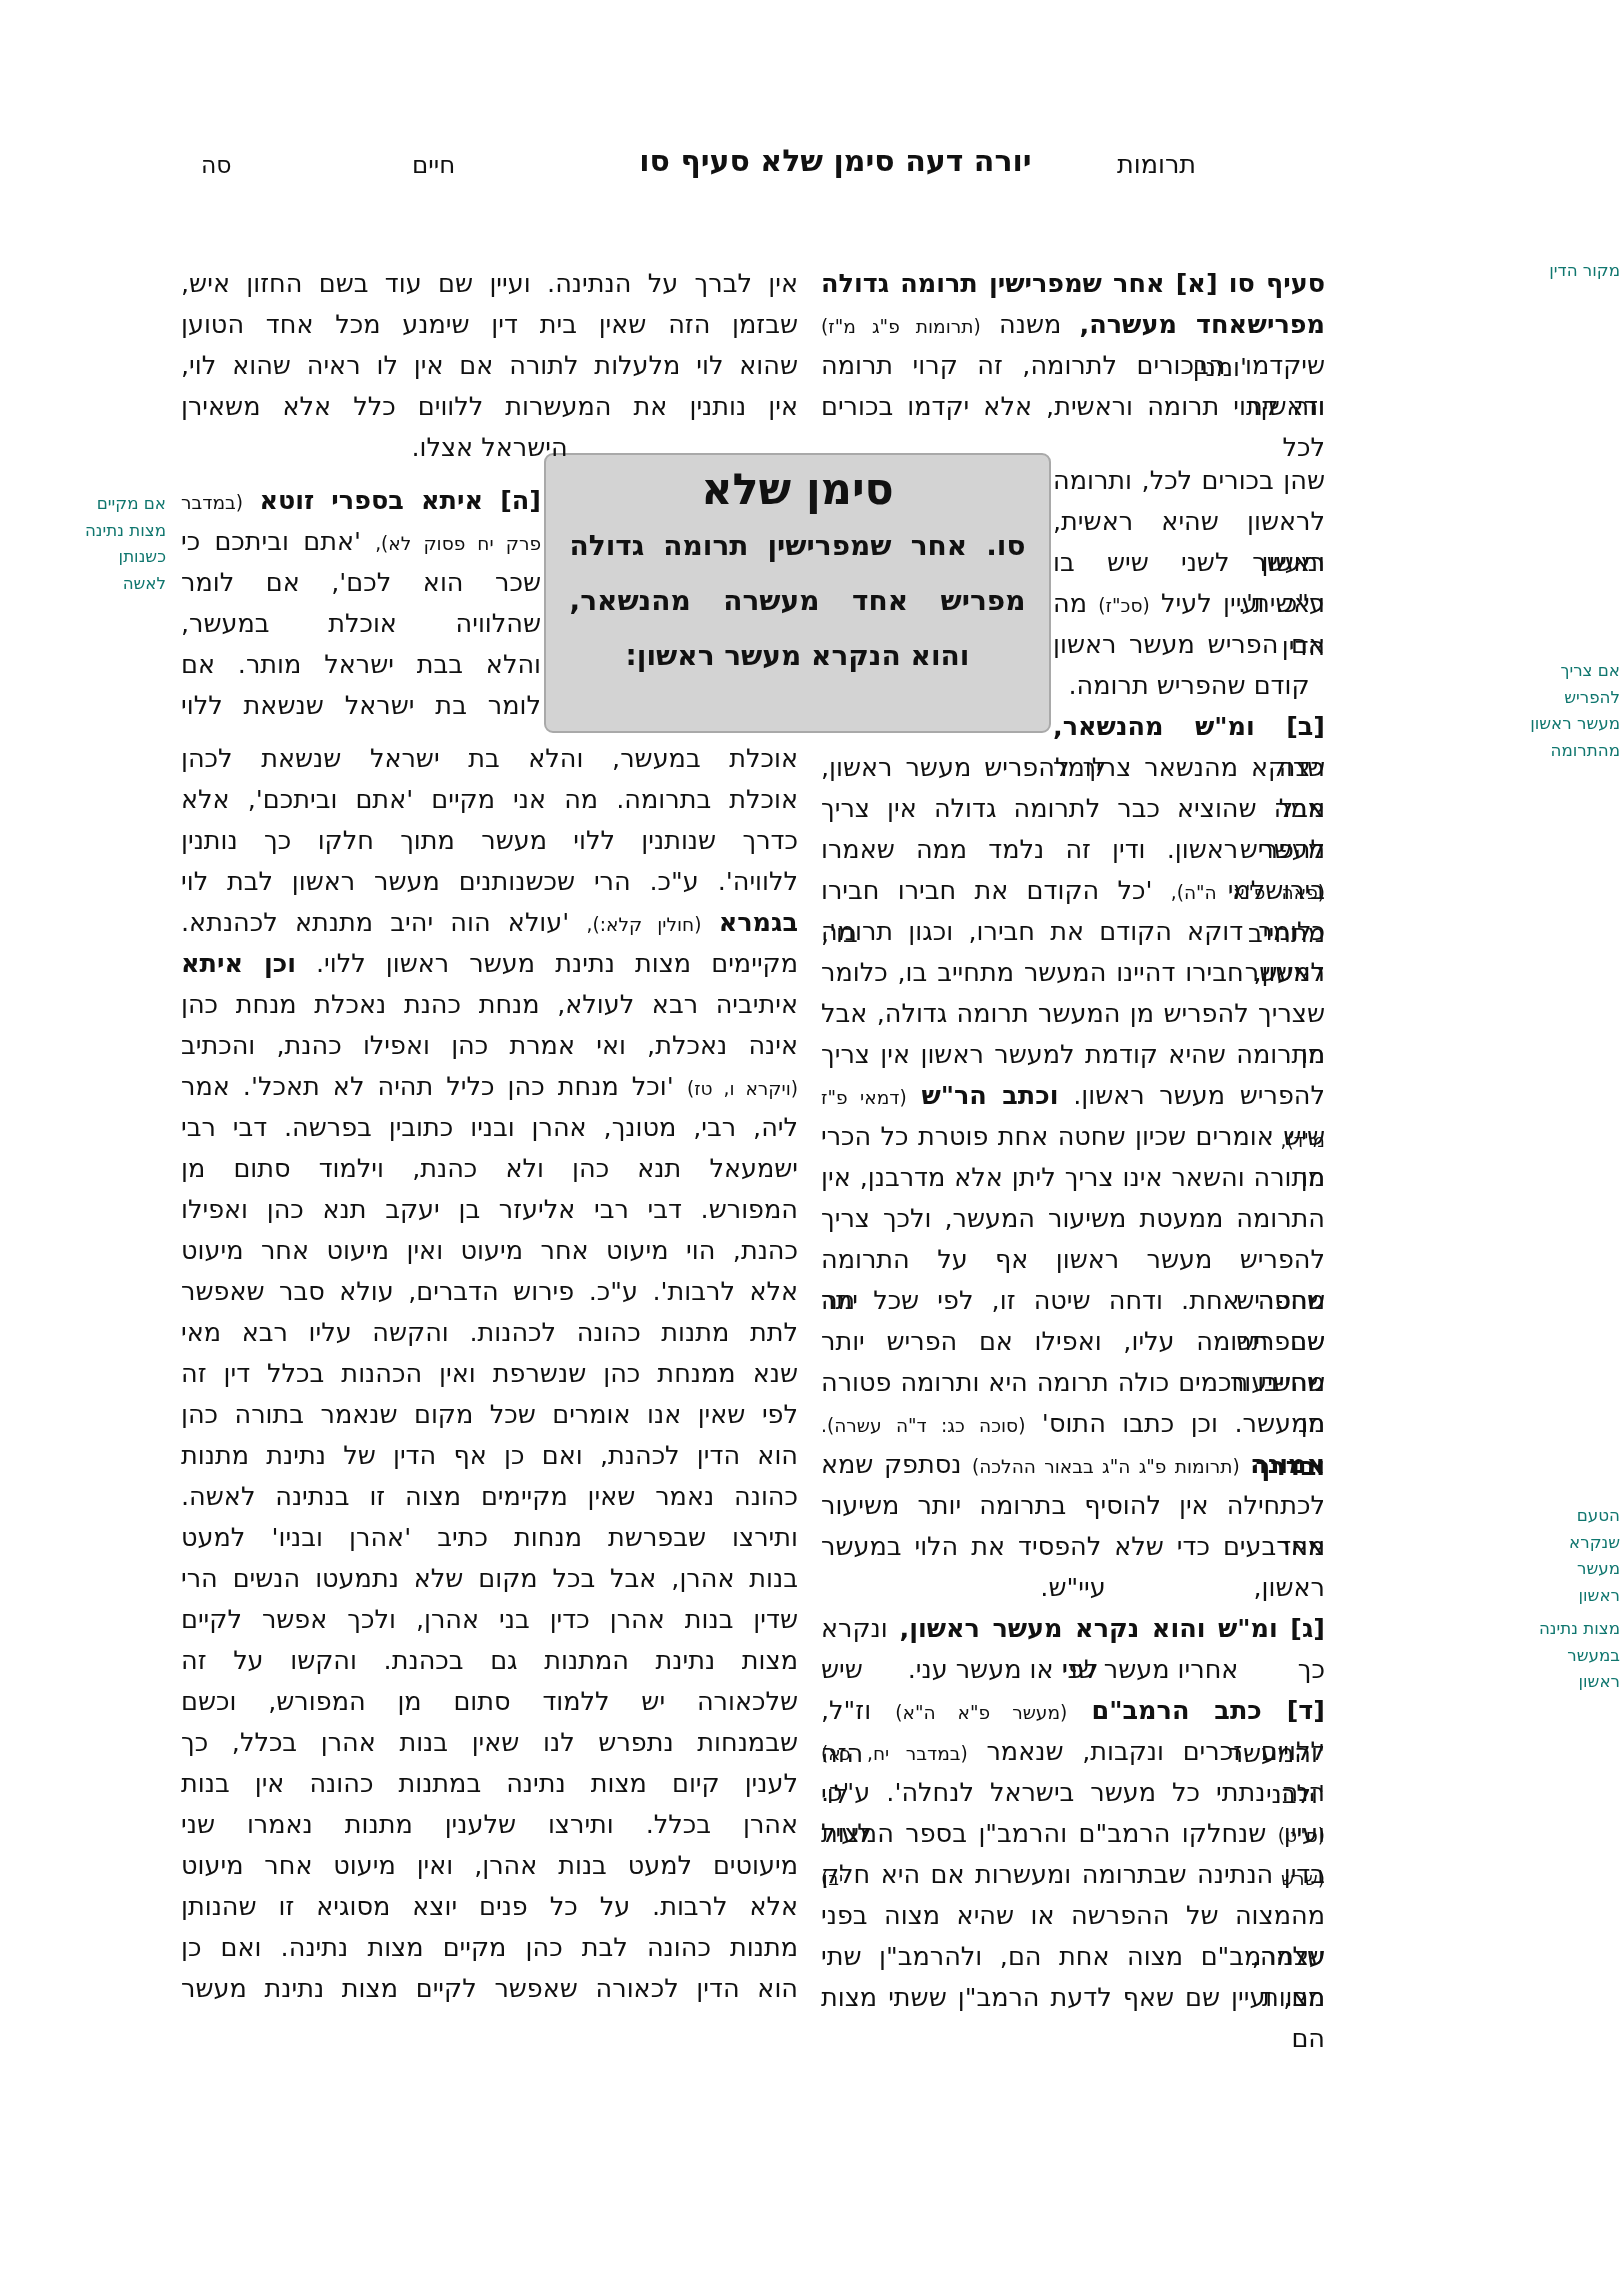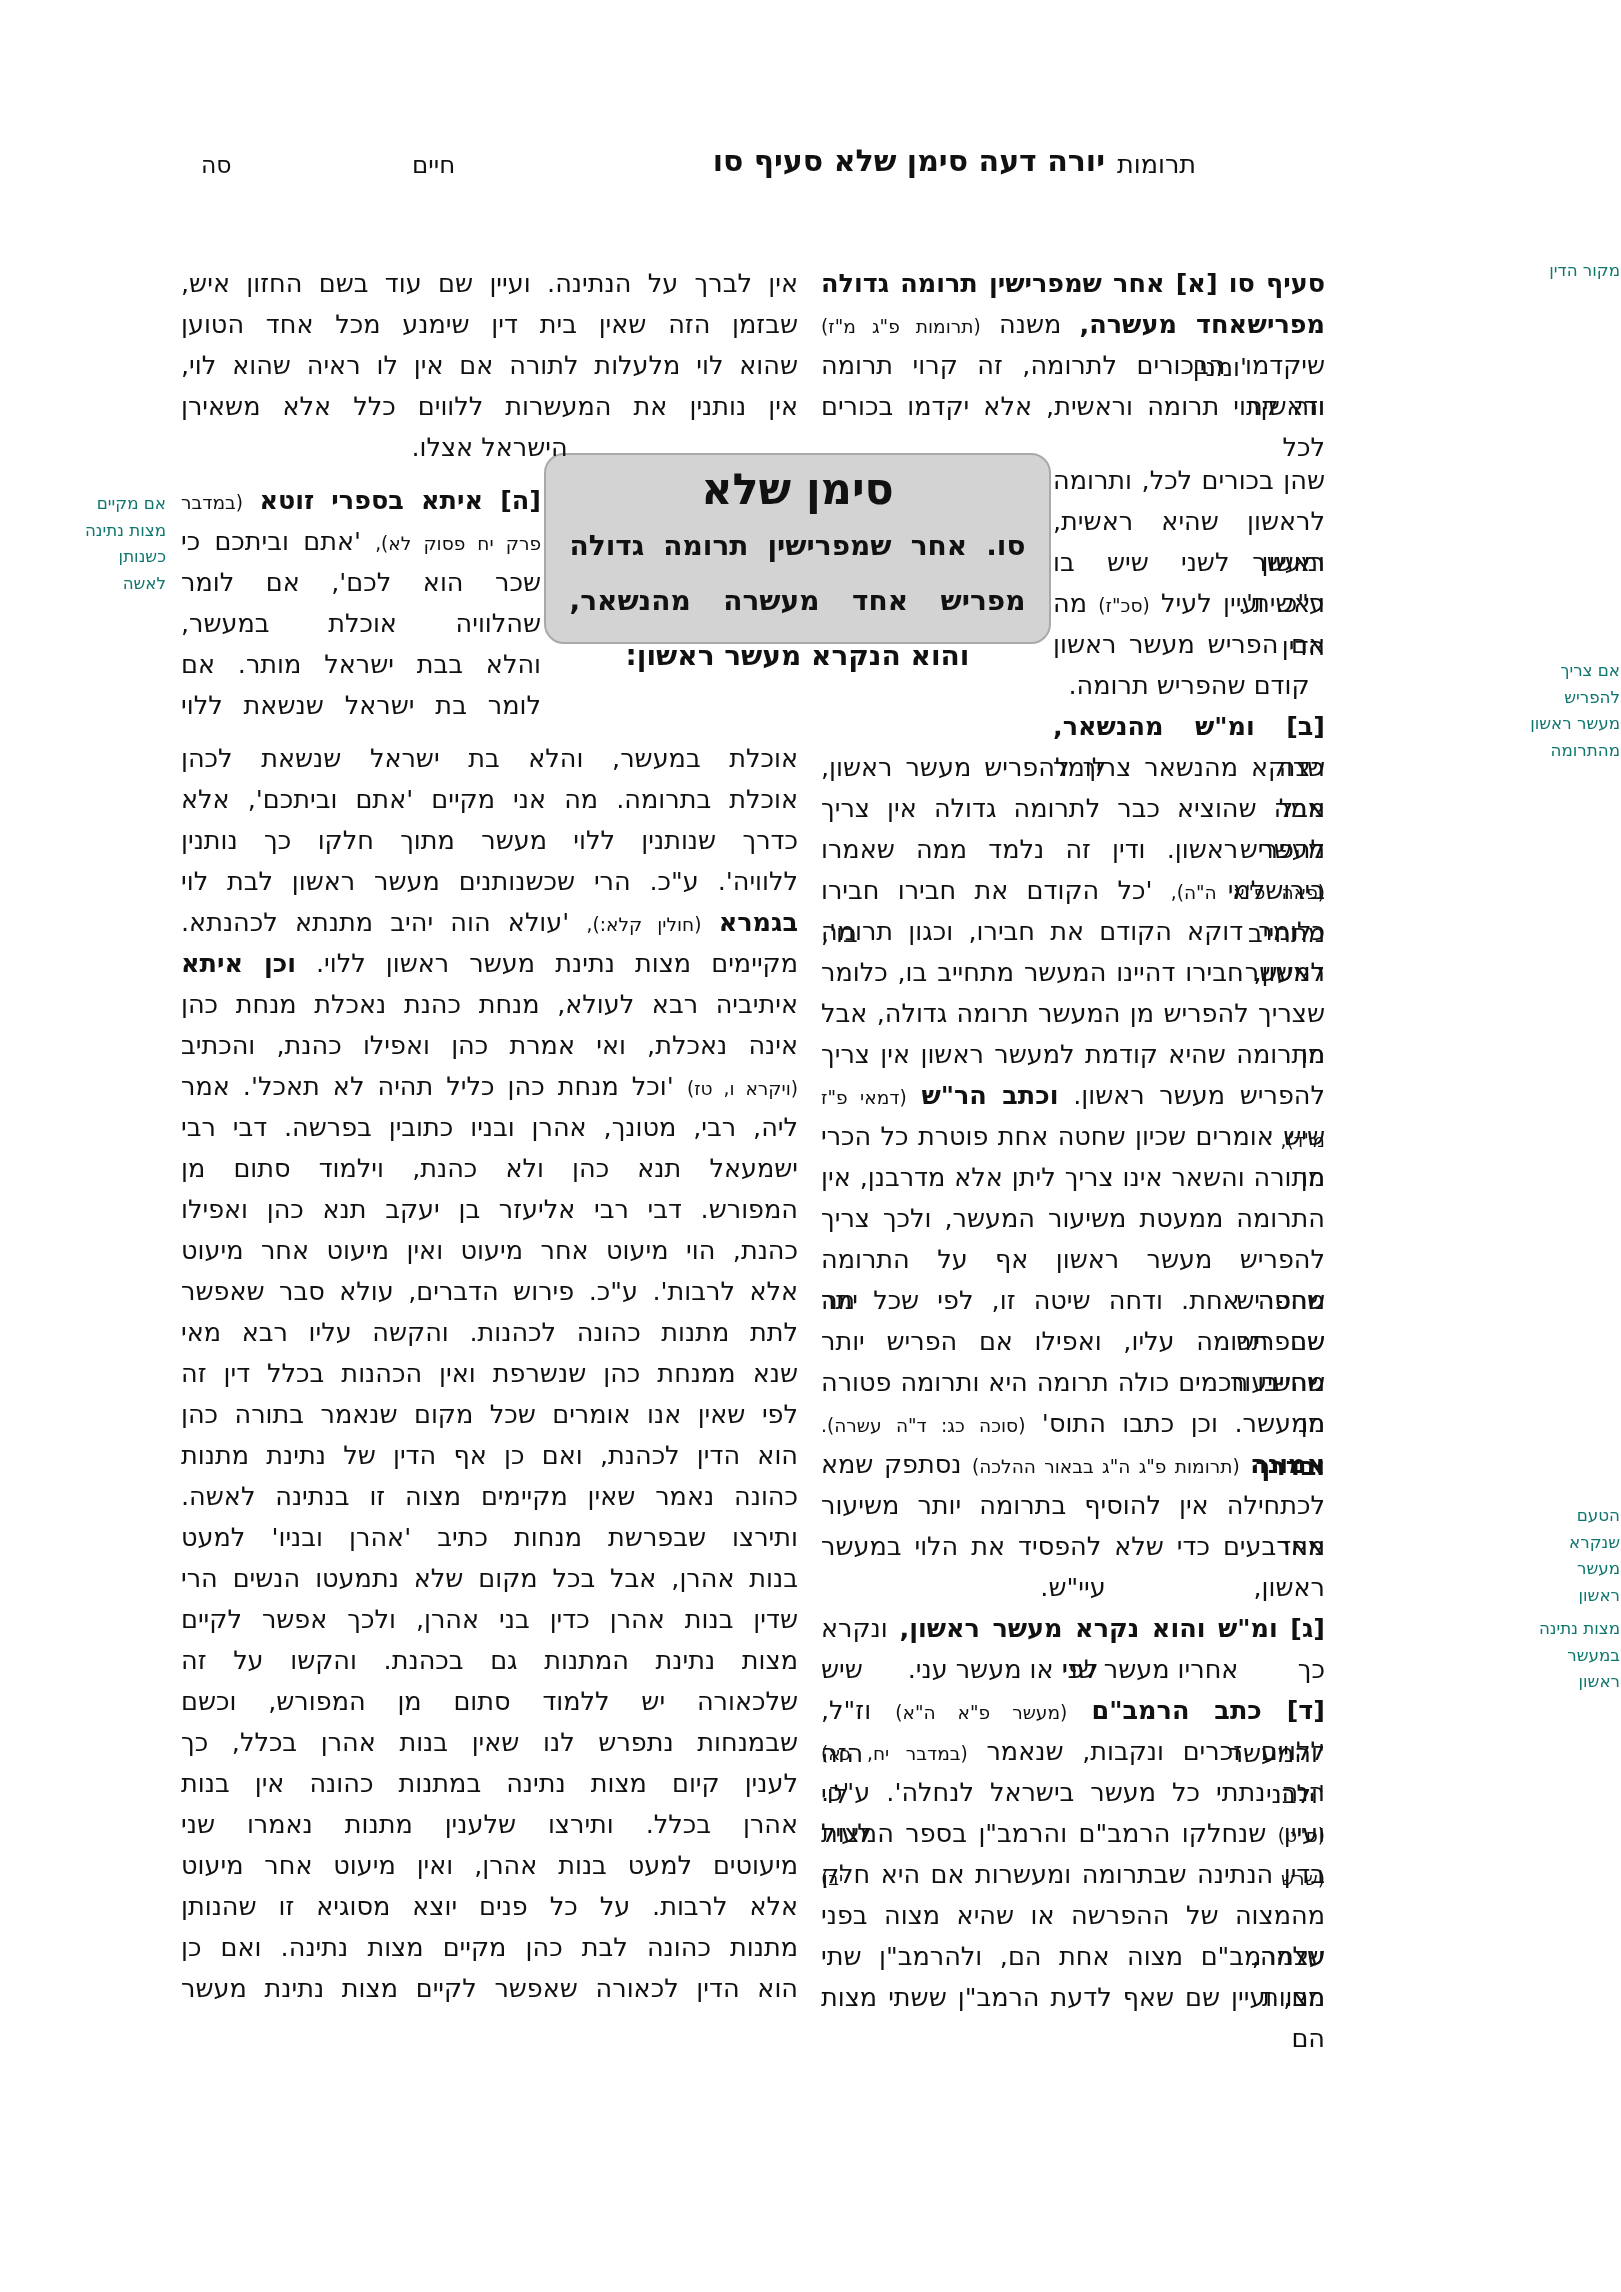--- a/index.html
+++ b/index.html
@@ -7,42 +7,42 @@
     position:relative;
     width:1621px;height:2293px;
     background:#ffffff;
     font-family:"DejaVu Sans", sans-serif;
     color:#111;
     overflow:hidden;
   }
   
   .hdr-item{position:absolute;white-space:nowrap;direction:rtl;}
   .hdr-topic{top:149px;left:1117px;font-size:25.5px;}
-  .hdr-title{top:143px;left:566px;width:539px;text-align:right;font-size:30px;font-weight:bold;}
+  .hdr-title{top:143px;left:566px;width:539px;text-align:center;font-size:30px;font-weight:bold;}
   .hdr-book{top:150px;left:412px;font-size:24.5px;}
   .hdr-page{top:151px;left:201px;font-size:23.5px;}
   
   .col{position:absolute;top:263px;direction:rtl;}
   .col-right{left:821px;width:504px;}
   .col-left{left:181px;width:617px;}
   .line{
     font-size:25.5px;line-height:41px;height:41px;
     text-align:justify;text-align-last:justify;text-justify:inter-word;
     white-space:nowrap;direction:rtl;
   }
   .line.j{white-space:normal;}
   .line.c{text-align:right;text-align-last:center;}
   .col-right .line.n{margin-left:232px;}
   .col-left  .line.n{margin-right:257px;}
   .line b{font-weight:bold;}
   .line .sm{font-size:18.6px;}
   
   .siman-box{
-    position:absolute;left:544px;top:453px;width:507px;height:191px;
-    background:#d3d3d3;border:2px solid #a9a9a9;border-radius:20px;
+    position:absolute;left:544px;top:453px;width:507px;height:280px;
+    background:#d3d3d3;border:2px solid #a9a9a9;border-radius:9px;
     box-sizing:border-box;direction:rtl;padding:5.9px 23.5px 0 23.5px;
   }
   .siman-box .bx-title{
     text-align:center;font-size:43px;font-weight:bold;line-height:57px;
   }
   .siman-box .bx-line{
     font-size:28px;font-weight:bold;line-height:55px;height:55px;
     text-align:justify;text-align-last:justify;direction:rtl;
   }
   .siman-box .bx-line.c{text-align:center;text-align-last:center;}

